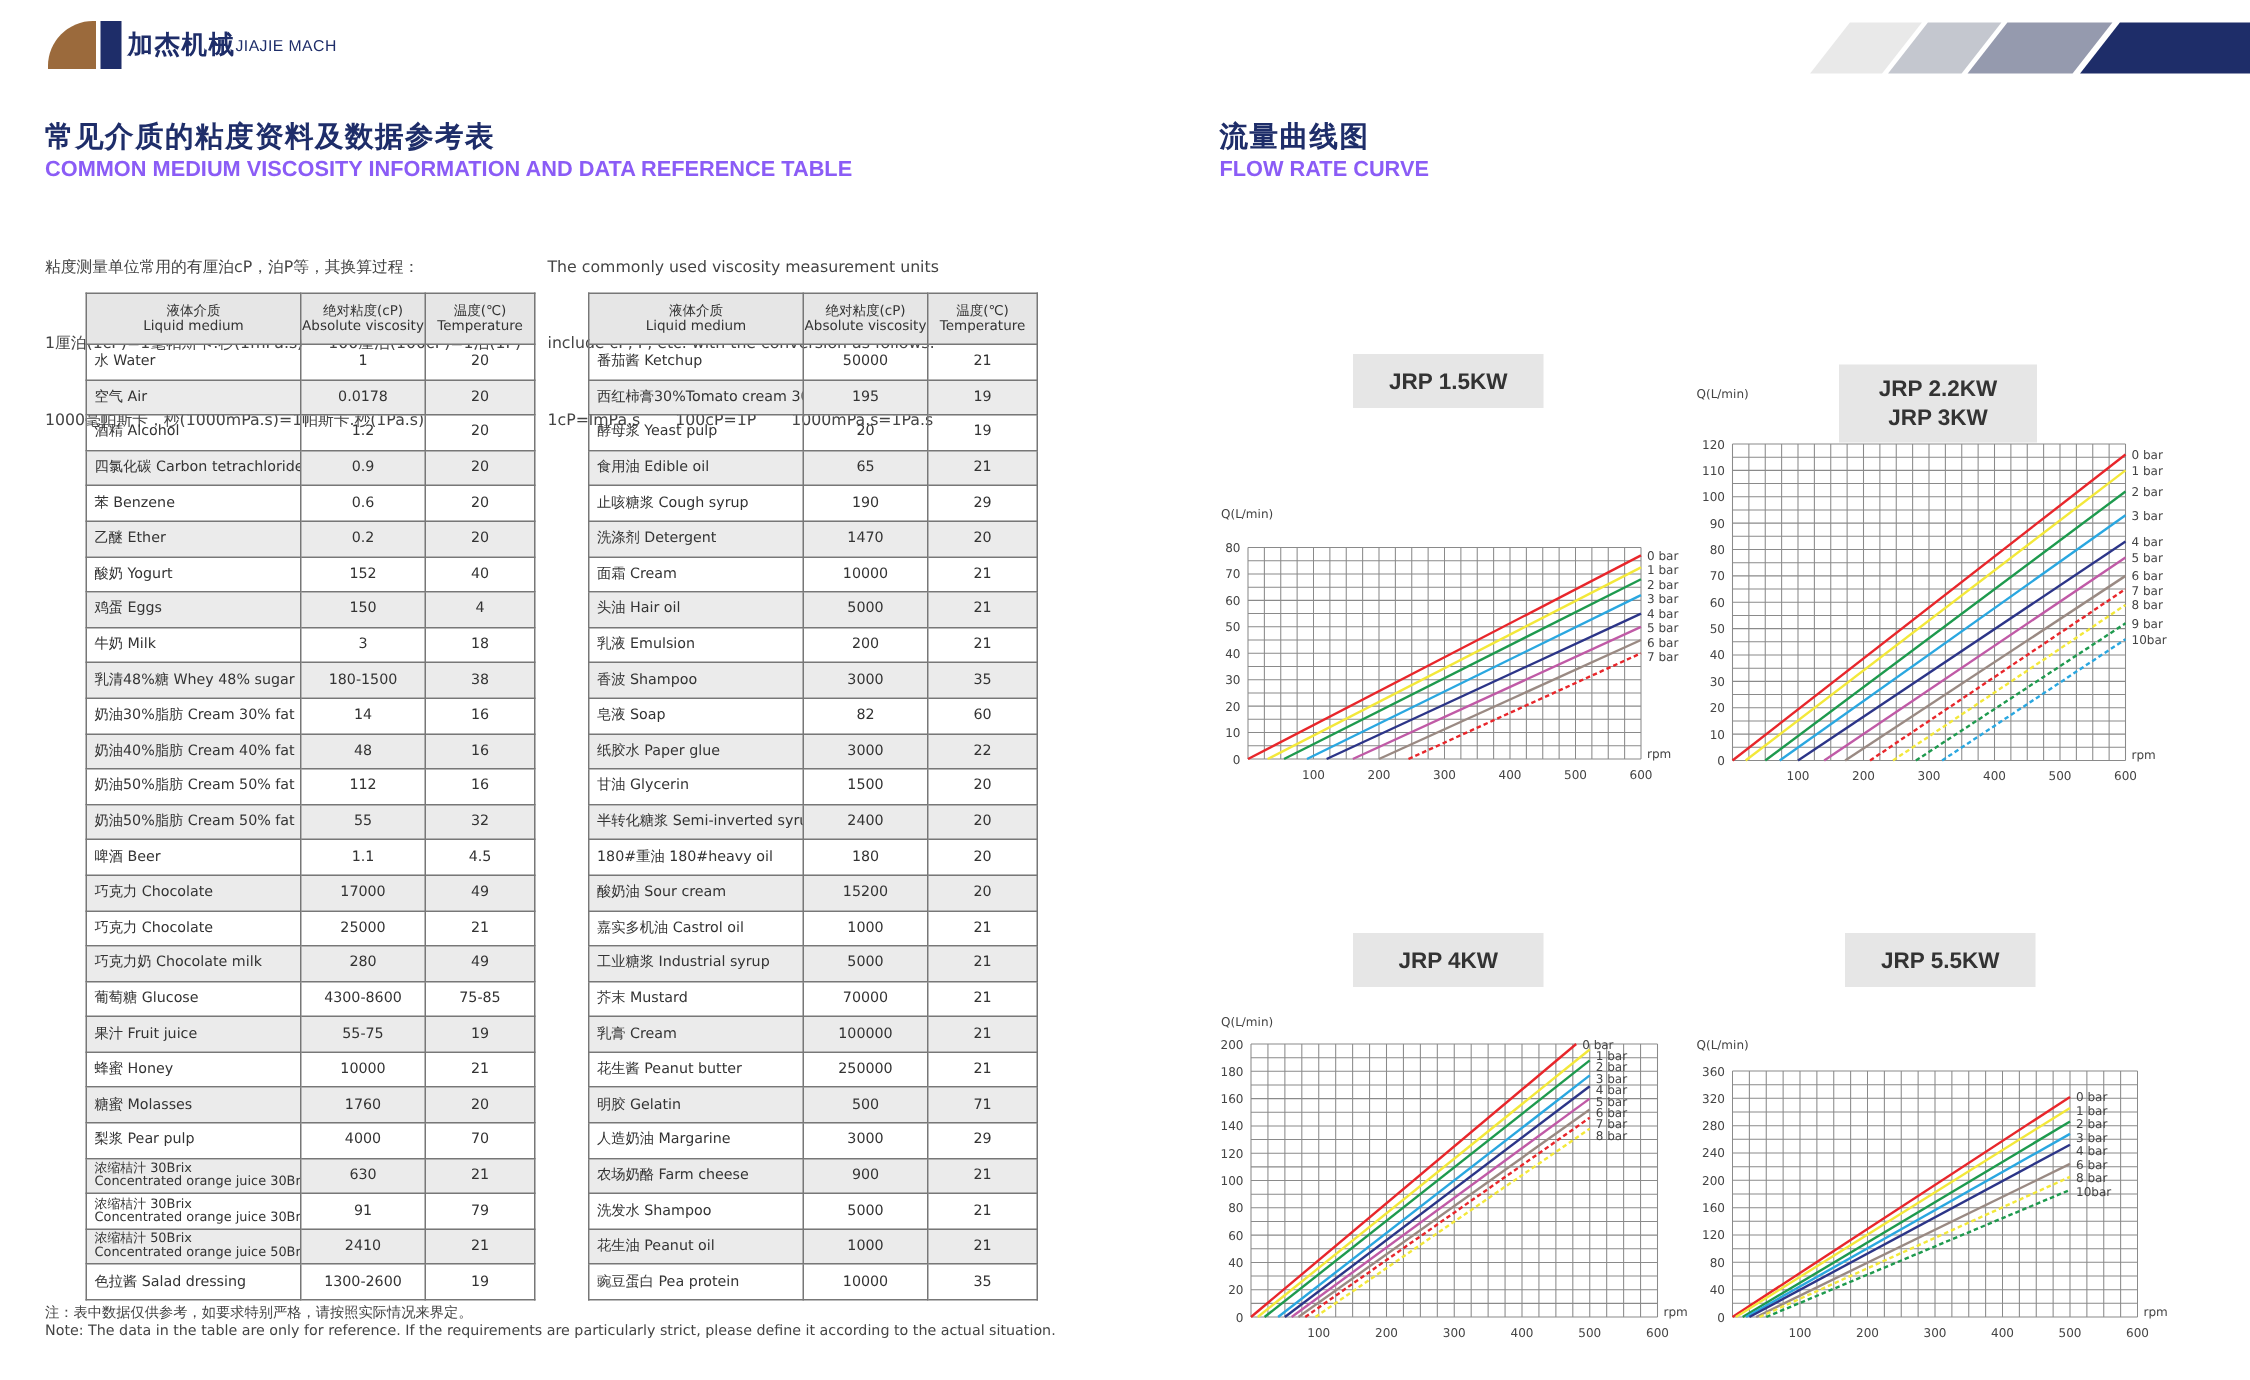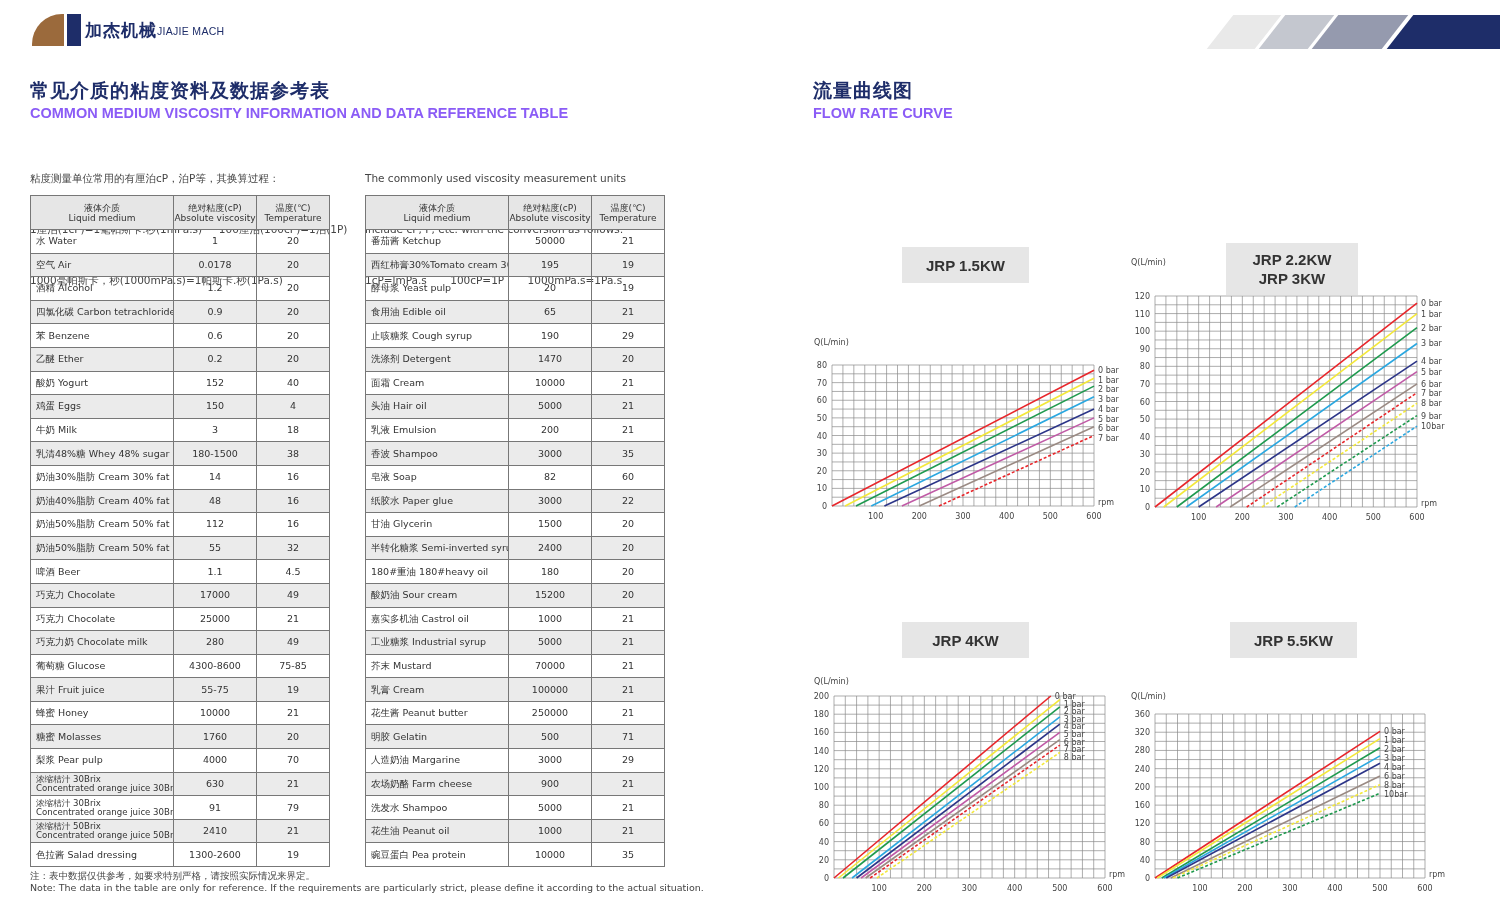--- a/index.html
+++ b/index.html
@@ -17,21 +17,21 @@
   .stripes { position: absolute; right: 0; top: 15px; height: 34px; width: 300px; }
   .stripe { position: absolute; top: 0; height: 34px; transform: skewX(-38deg); }
 
   
   .sec-title-cn { position: absolute; font-size: 19px; font-weight: bold; color: #1e2d69; letter-spacing: 1px; }
   .sec-title-en { position: absolute; font-size: 14.5px; font-weight: bold; color: #8b5cf6; font-family: "Liberation Sans", sans-serif; }
 
   .intro { position: absolute; font-size: 10.5px; color: #444; line-height: 17px; white-space: pre; }
 
   
-  table.visc { position: absolute; border-collapse: collapse; font-size: 9.5px; color: #333; table-layout: fixed; }
+  table.visc { position: absolute; border-collapse: collapse; font-size: 9.5px; color: #333; table-layout: fixed; margin-left: 27px; }
   table.visc th, table.visc td { border: 1.2px solid #777; }
   table.visc th { background: #e6e6e6; font-weight: normal; font-size: 9px; line-height: 10px; height: 34px; text-align: center; }
   table.visc td { height: 23.6px; text-align: center; line-height: 10px; }
   table.visc td.name { text-align: left; padding-left: 5px; white-space: nowrap; overflow: hidden; }
   table.visc tr:nth-child(even) td { background: #ebebeb; }
   table.visc td.two { font-size: 8.6px; line-height: 9px; }
 
   .note { position: absolute; left: 30px; top: 870px; font-size: 9.5px; color: #444; line-height: 12px; }
 
   
@@ -405,21 +405,21 @@
 
 <div class="note">
   <div>注：表中数据仅供参考，如要求特别严格，请按照实际情况来界定。</div>
   <div>Note: The data in the table are only for reference. If the requirements are particularly strict, please define it according to the actual situation.</div>
 </div>
 
 <div class="sec-title-cn" style="left:813px; top:78px;">流量曲线图</div>
 <div class="sec-title-en" style="left:813px; top:105px;">FLOW RATE CURVE</div>
 
 <div id="charts">
-    <div class="ctitle" style="left: 902px; top: 247px; width: 127px; height: 36px; font-size: 15px; line-height: 19px;">
+    <div class="ctitle" style="left: 902px; top: 236px; width: 127px; height: 36px; font-size: 15px; line-height: 19px;">
       <div>JRP 1.5KW</div>
     </div>
     <div style="position: absolute; left: 814px; top: 338px; font-size: 8px; color: rgb(68, 68, 68);">Q(L/min)</div>
     <div class="chart" style="left: 810px; top: 359px;">
       <svg width="332" height="165">
         <g>
           <line x1="22" y1="147" x2="22" y2="6" stroke="#8a8a8a" stroke-width="0.7"></line>
           <line x1="32.916666666666664" y1="147" x2="32.916666666666664" y2="6" stroke="#8a8a8a" stroke-width="0.7"></line>
           <line x1="43.83333333333333" y1="147" x2="43.83333333333333" y2="6" stroke="#8a8a8a" stroke-width="0.7"></line>
           <line x1="54.75" y1="147" x2="54.75" y2="6" stroke="#8a8a8a" stroke-width="0.7"></line>

